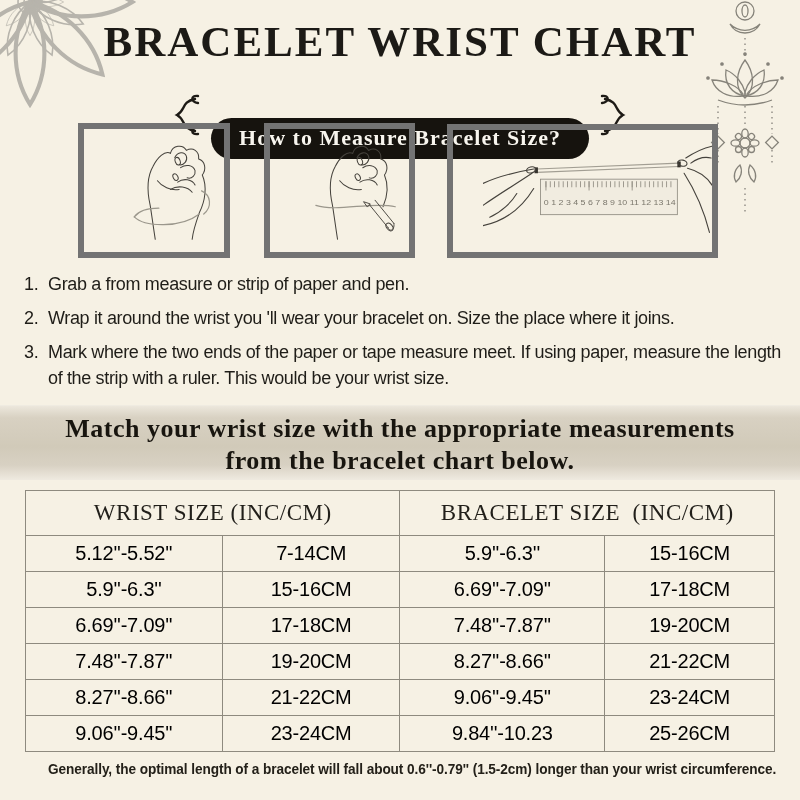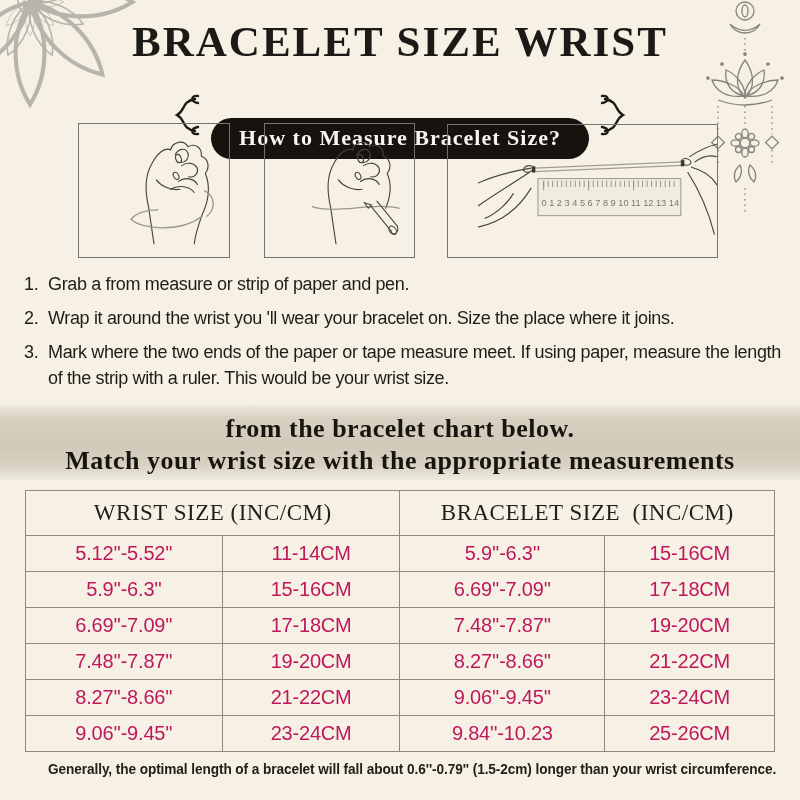--- a/index.html
+++ b/index.html
@@ -29,21 +29,21 @@
   }
   .pill {
     background:#16130e; color:#f8f5ee;
     border-radius:21px; padding:7px 28px 8px;
     font-family:"Liberation Serif", serif; font-weight:bold;
     font-size:22px; letter-spacing:1px;margin-top:48px;
   }
 
   .illu-box {
     position:absolute;
-    border:1px solid #737373;
+    border:6px solid #737373;
     background:transparent;
     padding-left:30px;
   }
   #box1 { left:78px;  top:123px; width:152px; height:135px; }
   #box2 { left:264px; top:123px; width:151px; height:135px; }
   #box3 { left:447px; top:124px; width:271px; height:134px; }
   .illu-box svg { width:100%; height:100%; display:block; }
 
   .instructions {
     position:absolute; top:271px; left:24px; width:772px;
@@ -71,21 +71,21 @@
   }
   table.size-table th, table.size-table td {
     border:1px solid #8e8a7f; text-align:center; vertical-align:middle;
   }
   table.size-table th {
     height:45px;
     font-family:"Liberation Serif", serif; font-weight:normal;
     font-size:23px; letter-spacing:0.5px; color:#211f1a;text-align:center;
   }
   table.size-table td {
-    height:36px; font-size:20px; color:#be185d; letter-spacing:-0.2px;
+    height:36px; font-size:20px; color:#000000; letter-spacing:-0.2px;
   }
 
   .footer-note {
     position:absolute; top:760px; left:0; width:800px;
     text-align:center; white-space:nowrap;
     font-size:15.5px; font-weight:bold; letter-spacing:-0.1px;
     color:#232019;
     transform:scaleX(0.88); transform-origin:50% 50%;
   }
 </style>
@@ -154,21 +154,21 @@
       <ellipse cx="63.5" cy="136.5" rx="3" ry="3" transform="rotate(45 63.5 136.5)"></ellipse>
       <ellipse cx="50.5" cy="149.5" rx="3" ry="3"></ellipse>
       <ellipse cx="63.5" cy="149.5" rx="3" ry="3"></ellipse>
     </g>
     <path d="M52,165 C46,170 45,177 48,182 C53,178 55,171 52,165 Z"></path>
     <path d="M62,165 C68,170 69,177 66,182 C61,178 59,171 62,165 Z"></path>
     <line x1="57" y1="188" x2="57" y2="214" stroke-dasharray="1.5 4"></line>
   </g>
 </svg>
 
-<div class="title">BRACELET SIZE WRIST</div>
+<div class="title">BRACELET WRIST CHART</div>
 
 <div class="pill-row">
   <svg width="30" height="44" viewBox="0 0 30 44">
     <g fill="none" stroke="#1d1a15" stroke-width="2.4" stroke-linecap="round">
       <path d="M24,6 C10,9 15,17 6,22 C15,27 10,35 24,38"></path>
       <path d="M27,3 C19,2 20,9 27,10"></path>
       <path d="M27,41 C19,42 20,35 27,34"></path>
     </g>
   </svg>
   <div class="pill">How to Measure Bracelet Size?</div>
@@ -269,39 +269,39 @@
     <span class="num">2.</span>
     <span class="txt">Wrap it around the wrist you 'll wear your bracelet on. Size the place where it joins.</span>
   </div>
   <div class="inst">
     <span class="num">3.</span>
     <span class="txt">Mark where the two ends of the paper or tape measure meet. If using paper, measure the length of the strip with a ruler. This would be your wrist size.</span>
   </div>
 </div>
 
 <div class="banner">
+  <div>Match your wrist size with the appropriate measurements</div>
   <div>from the bracelet chart below.</div>
-  <div>Match your wrist size with the appropriate measurements</div>
 </div>
 
 <table class="size-table">
   <colgroup>
       <col style="width:197px">
       <col style="width:178px">
       <col style="width:205px">
       <col style="width:170px">
     </colgroup>
   <tbody>
       <tr>
     <th colspan="2">WRIST SIZE (INC/CM)</th>
     <th colspan="2">BRACELET SIZE&nbsp; (INC/CM)</th>
   </tr>
   <tr>
     <td>5.12''-5.52''</td>
-    <td>11-14CM</td>
+    <td>7-14CM</td>
     <td>5.9''-6.3''</td>
     <td>15-16CM</td>
   </tr>
   <tr>
     <td>5.9''-6.3''</td>
     <td>15-16CM</td>
     <td>6.69''-7.09''</td>
     <td>17-18CM</td>
   </tr>
   <tr>

